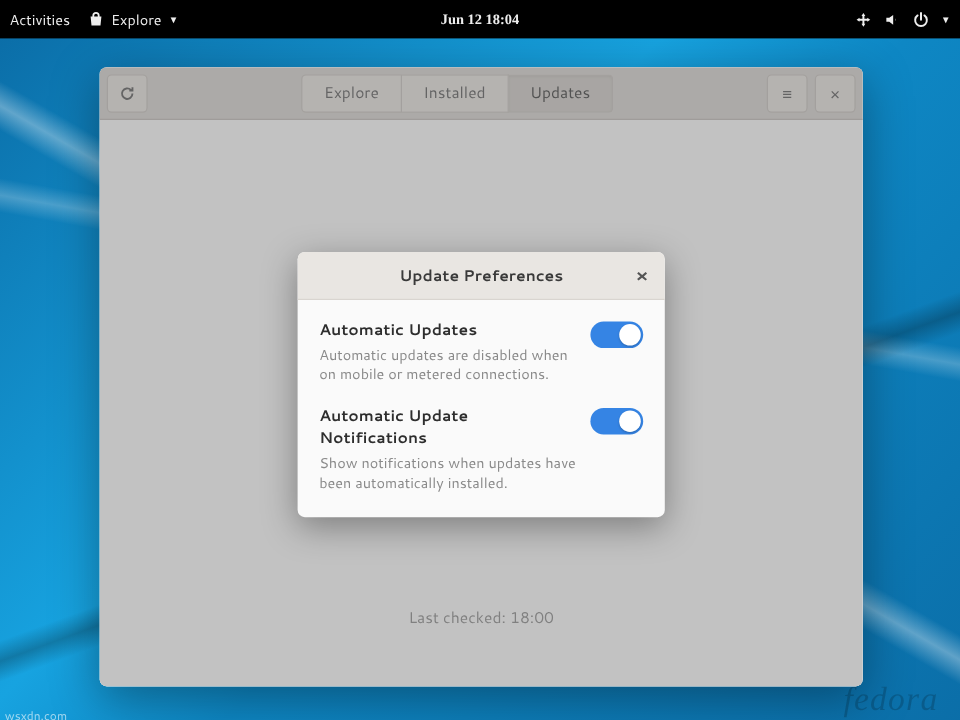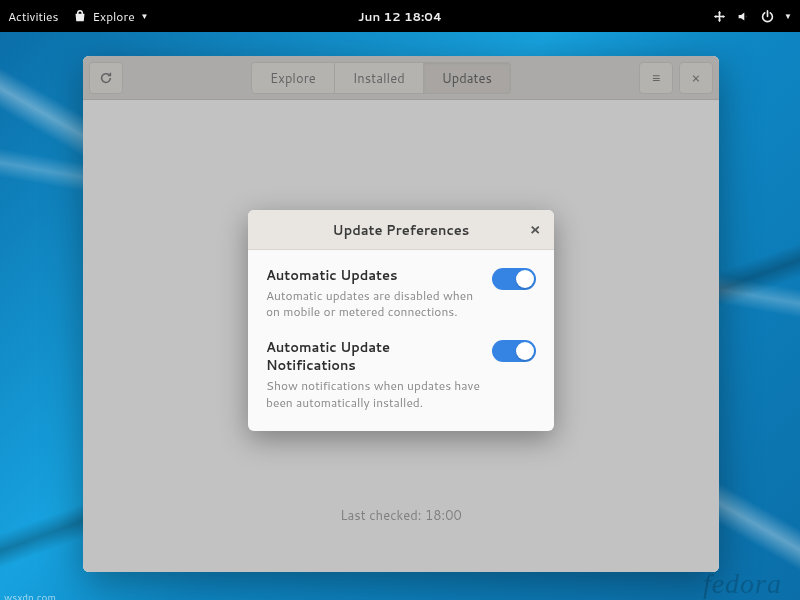--- a/index.html
+++ b/index.html
@@ -1,21 +1,21 @@
 <!DOCTYPE html>
 <html><head>
   <meta charset="utf-8">
   <style>
     * { box-sizing: border-box; margin: 0; padding: 0; font-family: Cantarell, 'Segoe UI', sans-serif; }
     body { width: 800px; height: 600px; overflow: hidden; background: #000; position: relative; }
     
     
     .topbar { height: 26px; background: #000; color: #eee; display: flex; align-items: center; font-size: 12px; padding: 16px 8px; }
     .topbar-left { display: flex; align-items: center; gap: 14px; }
-    .topbar-center { position: absolute; left: 50%; transform: translateX(-50%); font-weight: 600; }
+    .topbar-center { position: absolute; left: 50%; transform: translateX(-50%); font-weight: 600; font-family: Liberation Serif, serif; }
     .topbar-right { margin-left: auto; display: flex; align-items: center; gap: 10px; }
     .app-menu { display: flex; align-items: center; gap: 6px; cursor: pointer; }
     .tri-down { font-size: 8px; }
     .tb-icon { width: 14px; height: 14px; display: inline-flex; align-items: center; justify-content: center; }
     
     
     .desktop { position: relative; width: 800px; height: 574px; background: linear-gradient(135deg, #0b6ea8 0%, #17a3e0 40%, #0e87c4 55%, #0b6ea8 100%); overflow: hidden; }
     .desktop::before, .desktop::after { content:""; position:absolute; inset:0; }
     .desktop::before { background:
       linear-gradient( 30deg, rgba(255,255,255,0) 48%, rgba(255,255,255,0.35) 50%, rgba(255,255,255,0) 52%),

